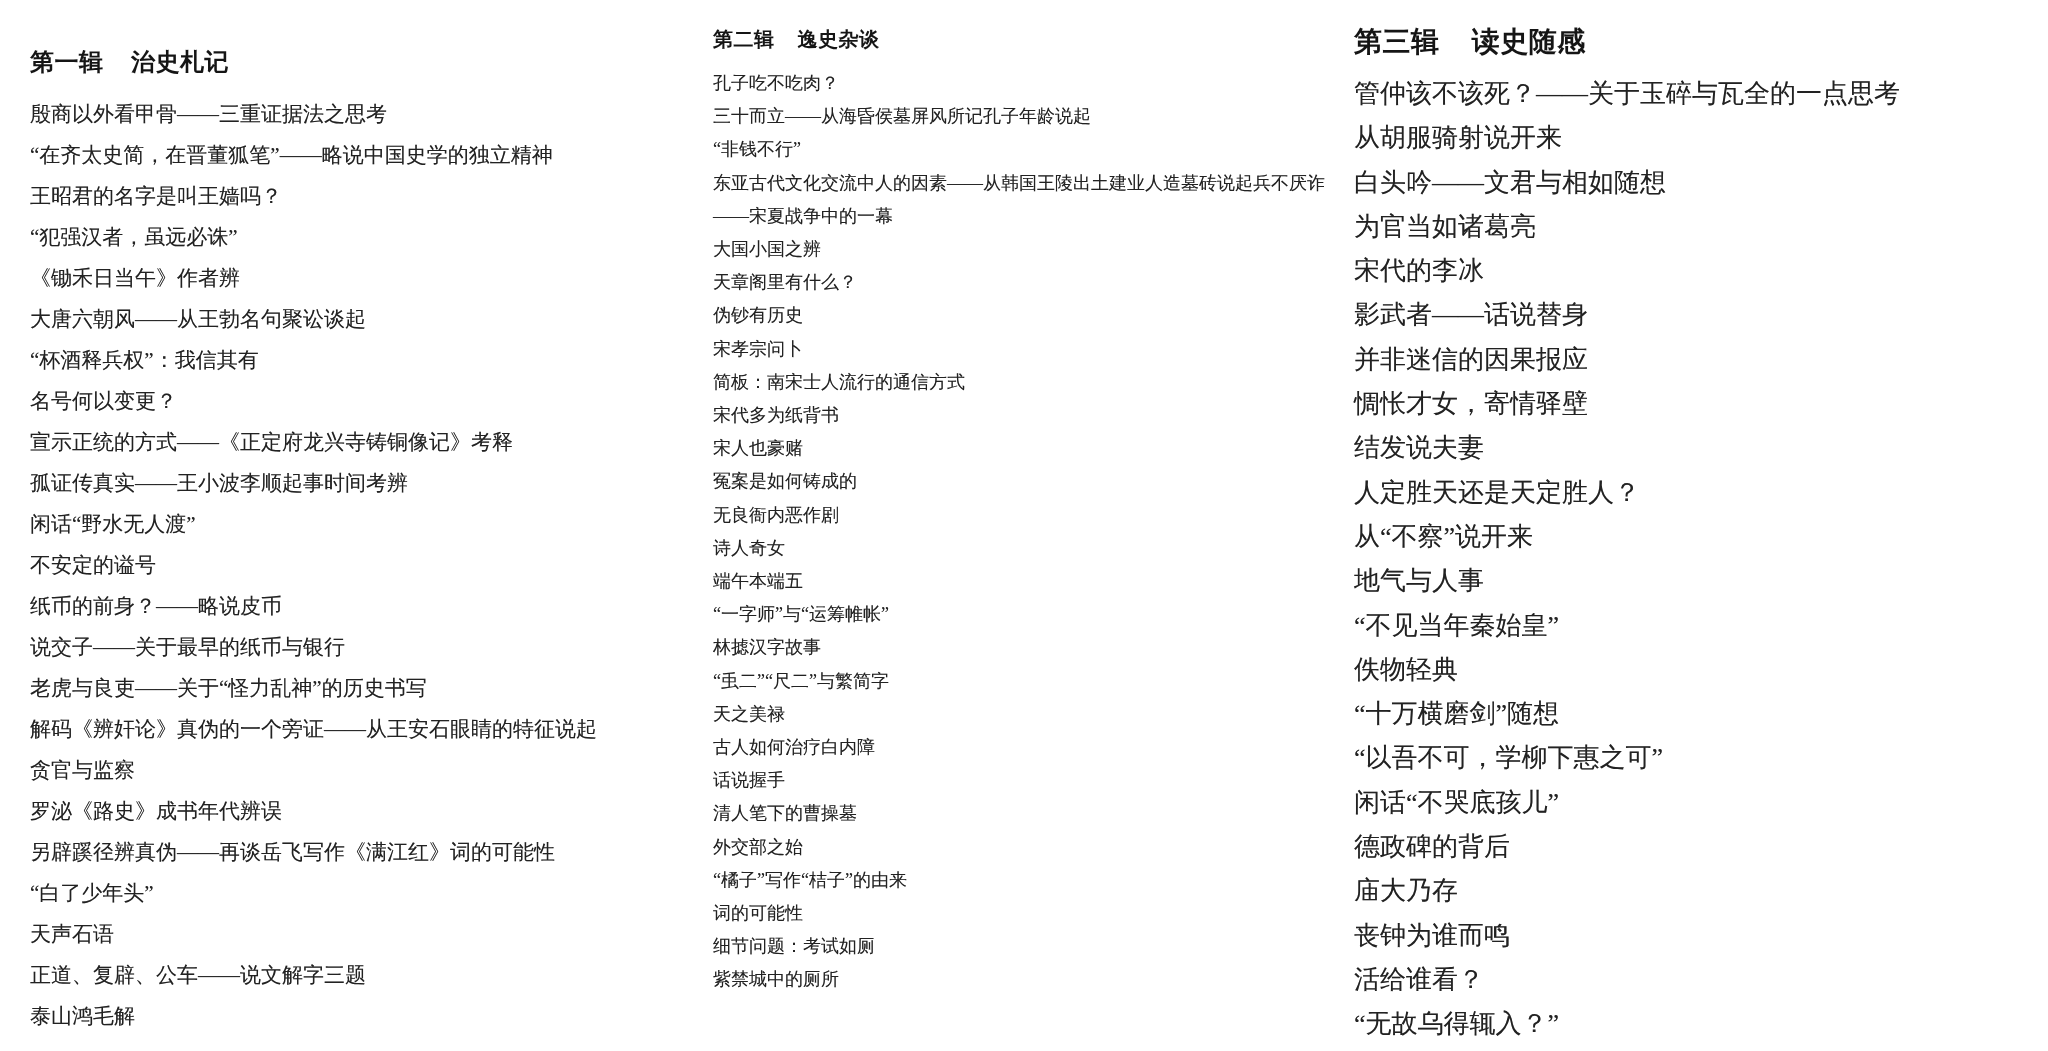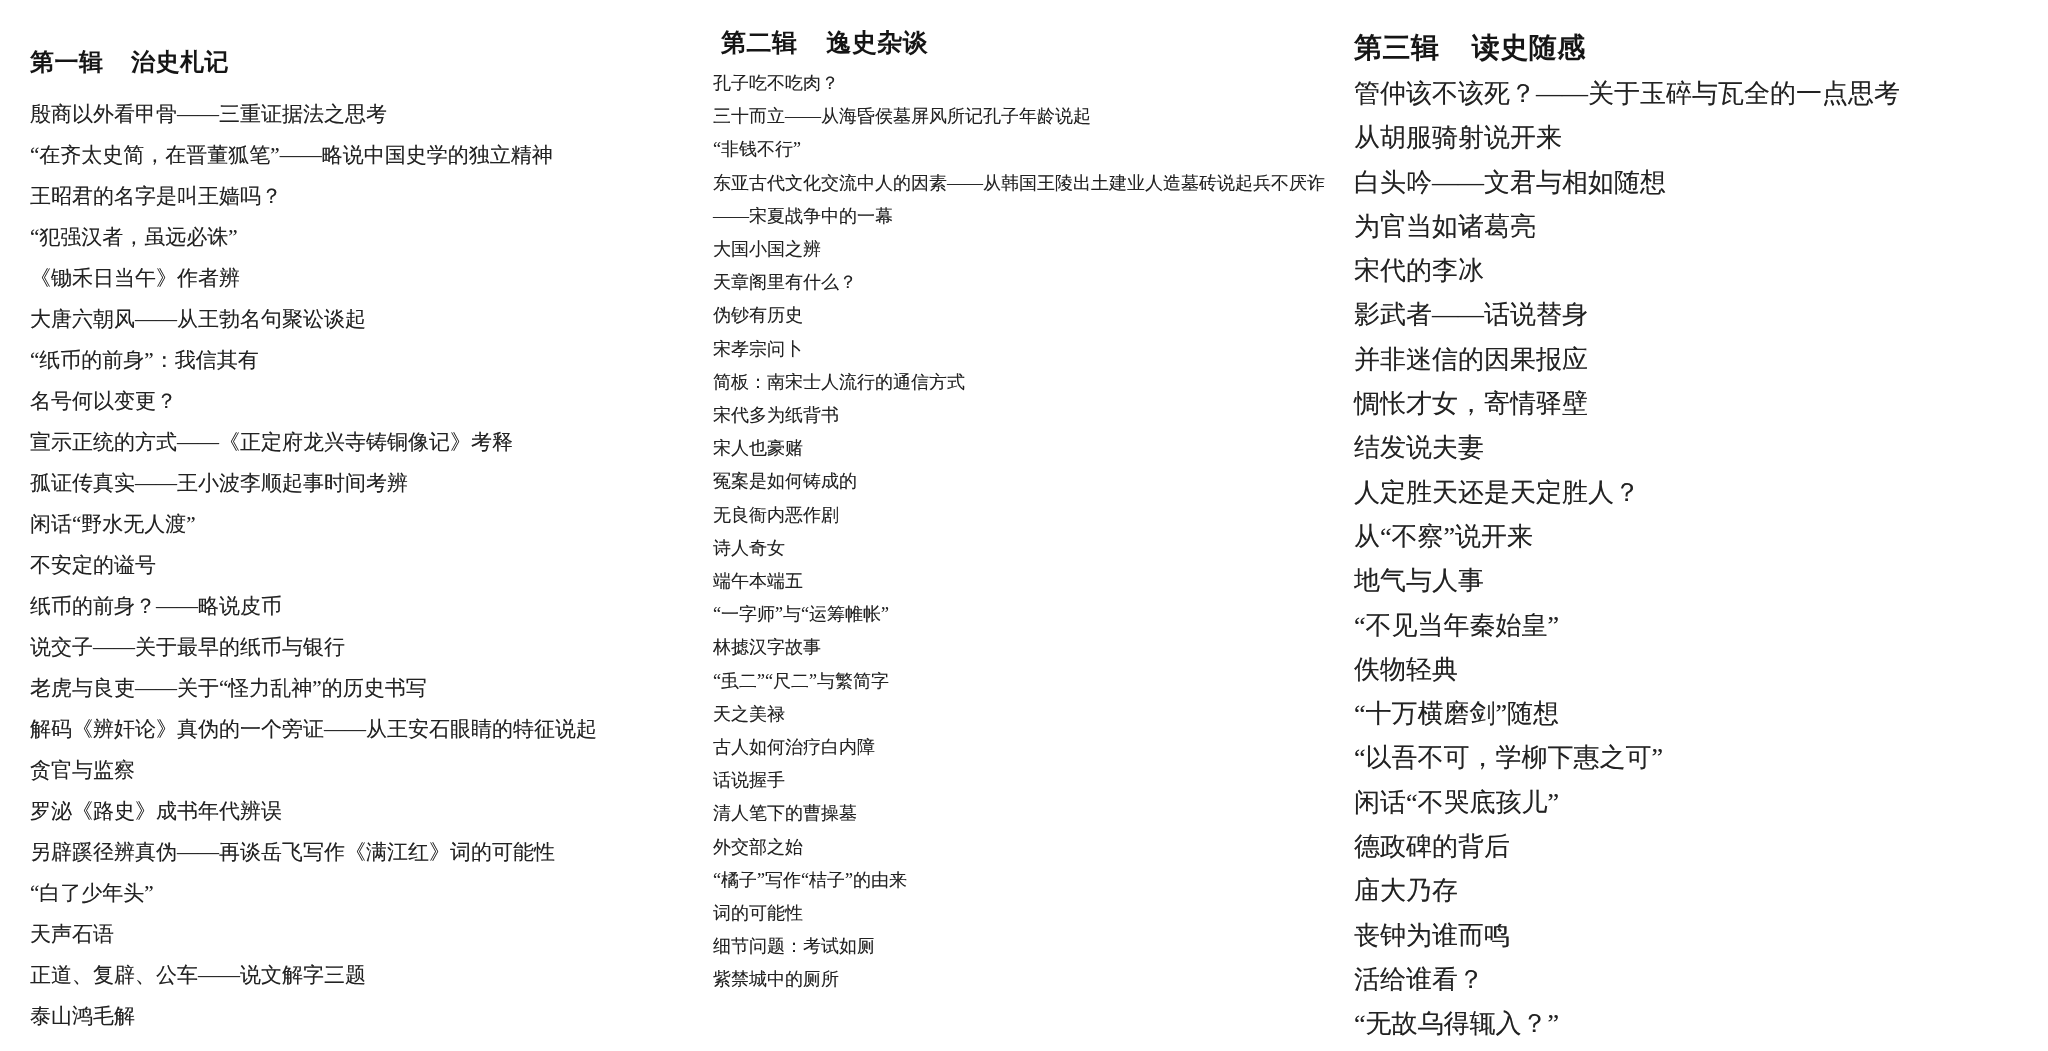--- a/index.html
+++ b/index.html
@@ -32,42 +32,42 @@
   }
   .entries li {
     white-space: pre-line;
     color: #222222;
     text-shadow: 0 0 0.5px rgba(40,40,40,0.35);
   }
   
   .col1-header { left: 30px;  top: 46px; font-size: 24px; }
   .col1-list   { left: 30px;  top: 94px; width: 660px; font-size: 21px; line-height: 41px; }
   
-  .col2-header { left: 713px; top: 26px; font-size: 25px; margin-left: 8px; }
+  .col2-header { left: 713px; top: 26px; font-size: 20px; }
   .col2-list   { left: 713px; top: 67px; width: 645px; font-size: 18px; line-height: 33.2px; }
   
-  .col3-header { left: 1354px; top: 29px; font-size: 28px; }
+  .col3-header { left: 1354px; top: 23px; font-size: 28px; }
   .col3-list   { left: 1354px; top: 72px; width: 680px; font-size: 26px; line-height: 44.3px; }
 </style>
 </head>
 <body>
 
 <div class="page">
 
   <h2 class="sec-header col1-header">
     <span>第一辑</span><span class="sec-title">治史札记</span>
   </h2>
   <ul class="entries col1-list">
       <li>殷商以外看甲骨——三重证据法之思考</li>
       <li>“在齐太史简，在晋董狐笔”——略说中国史学的独立精神</li>
       <li>王昭君的名字是叫王嫱吗？</li>
       <li>“犯强汉者，虽远必诛”</li>
       <li>《锄禾日当午》作者辨</li>
       <li>大唐六朝风——从王勃名句聚讼谈起</li>
-      <li>“纸币的前身”：我信其有</li>
+      <li>“杯酒释兵权”：我信其有</li>
       <li>名号何以变更？</li>
       <li>宣示正统的方式——《正定府龙兴寺铸铜像记》考释</li>
       <li>孤证传真实——王小波李顺起事时间考辨</li>
       <li>闲话“野水无人渡”</li>
       <li>不安定的谥号</li>
       <li>纸币的前身？——略说皮币</li>
       <li>说交子——关于最早的纸币与银行</li>
       <li>老虎与良吏——关于“怪力乱神”的历史书写</li>
       <li>解码《辨奸论》真伪的一个旁证——从王安石眼睛的特征说起</li>
       <li>贪官与监察</li>

